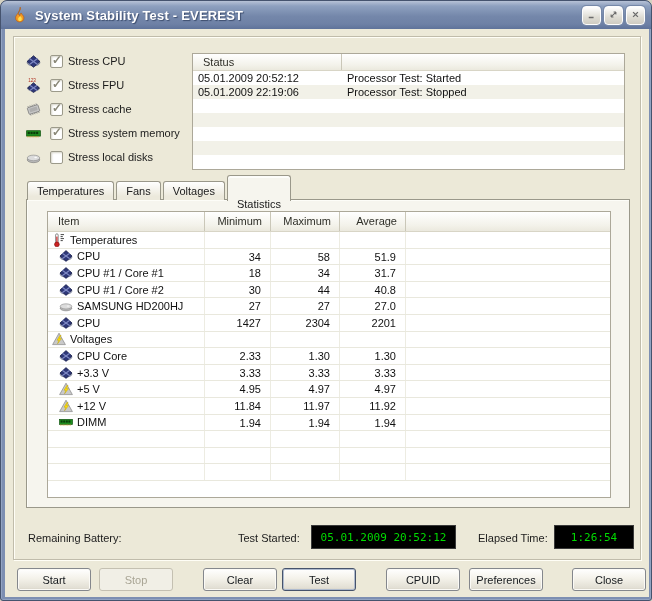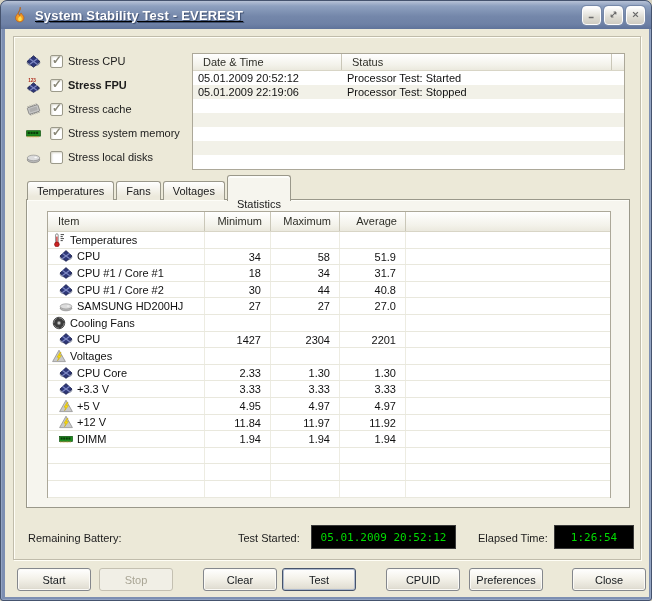--- a/index.html
+++ b/index.html
@@ -3,21 +3,21 @@
 <meta charset="utf-8">
 <style>
   html,body{margin:0;padding:0;background:#d6d2c2;}
   *{box-sizing:border-box;font-family:"Liberation Sans",sans-serif;}
   .window{position:relative;width:652px;height:601px;background:#7d8fb2;border:1px solid #45536e;
     border-radius:7px 7px 3px 3px;overflow:hidden;
     box-shadow:inset 0 0 0 1px #93a4c2;}
   
   .titlebar{position:absolute;left:0;top:0;right:0;height:28px;
     background:linear-gradient(#b7c2d6 0%,#8ea0bf 18%,#7487aa 55%,#6e81a6 82%,#5f739a 100%);
-    display:flex;align-items:center;padding:0 6px;border-radius:6px 6px 0 0;text-decoration:underline;}
+    display:flex;align-items:center;padding:0 6px;border-radius:6px 6px 0 0;}
   .titlebar .flame{width:18px;height:18px;margin:0 6px 0 4px;}
   .title-text{color:#fff;font-size:13px;font-weight:bold;text-shadow:1px 1px 1px #3c4d6d;letter-spacing:.2px;}
   .winbtns{margin-left:auto;display:flex;gap:3px;}
   .winbtn{width:19px;height:19px;border-radius:4px;border:1px solid #fdfdfd;
     background:linear-gradient(#ffffff,#dedcd4 60%,#cfccc2);display:flex;align-items:center;justify-content:center;
     box-shadow:0 0 0 1px #7688a8;}
   .winbtn svg{width:11px;height:11px;}
   
   .client{position:absolute;left:4px;top:28px;width:644px;height:568px;background:#ece9d8;}
   .panel{position:absolute;left:8px;top:7px;width:628px;height:524px;
@@ -114,21 +114,21 @@
       <div id="stress-list">
           <div class="stress-row" style="top: 16px;">
             <span class="sicon"><svg viewBox="0 0 14 14">
                 <ellipse cx="7" cy="8" rx="6" ry="3.2" fill="#9aa0b8" stroke="#5a6078" stroke-width="0.5"></ellipse>
                 <polygon points="7,1.6 13,7 7,12.4 1,7" fill="#2e3778" stroke="#161b44" stroke-width="0.7"></polygon>
                 <path d="M3.2 4.2L10.8 9.8M10.8 4.2L3.2 9.8" stroke="#7e88c4" stroke-width="1.2"></path>
               </svg></span>
             <span class="cbx checked"></span>
             <span class="stress-label">Stress CPU</span>
           </div>
-          <div class="stress-row" style="top: 40px; font-weight: bold;">
+          <div class="stress-row" style="top: 40px;">
             <span class="sicon"><svg viewBox="0 0 14 14">
                 <text x="2" y="4.2" font-size="4.4" fill="#b03020" font-family="monospace">123</text>
                 <ellipse cx="7" cy="9.6" rx="5.6" ry="2.6" fill="#9aa0b8" stroke="#5a6078" stroke-width="0.5"></ellipse>
                 <polygon points="7,4.4 12.4,9.4 7,13.6 1.6,9.4" fill="#2e3778" stroke="#161b44" stroke-width="0.7"></polygon>
                 <path d="M3.6 6.8L10.4 11.6M10.4 6.8L3.6 11.6" stroke="#7e88c4" stroke-width="1.1"></path>
               </svg></span>
             <span class="cbx checked"></span>
             <span class="stress-label">Stress FPU</span>
           </div>
           <div class="stress-row" style="top: 64px;">
@@ -160,21 +160,20 @@
                 <ellipse cx="7" cy="7.4" rx="5.8" ry="2.6" fill="#dcdcdc" stroke="#8c8c8c" stroke-width="0.6"></ellipse>
                 <ellipse cx="9" cy="7" rx="1.3" ry="0.6" fill="#fafafa"></ellipse>
               </svg></span>
             <span class="cbx"></span>
             <span class="stress-label">Stress local disks</span>
           </div>
         </div>
 
       <div class="log">
         <div class="log-header">
-            <div class="hcell">Date &amp; Time</div>
             <div class="hcell">Status</div>
             <div class="hcell"></div>
           </div>
         <div class="log-body">
             <div class="lrow">
               <div class="lcell">05.01.2009 20:52:12</div>
               <div class="lcell">Processor Test: Started</div>
               <div class="lcell"></div>
             </div>
             <div class="lrow alt">
@@ -290,34 +289,20 @@
                       <ellipse cx="7" cy="7.4" rx="5.8" ry="2.6" fill="#dcdcdc" stroke="#8c8c8c" stroke-width="0.6"></ellipse>
                       <ellipse cx="9" cy="7" rx="1.3" ry="0.6" fill="#fafafa"></ellipse>
                     </svg></span>
                   <span>SAMSUNG HD200HJ</span>
                 </div>
                 <div class="cell num">27</div>
                 <div class="cell num">27</div>
                 <div class="cell num">27.0</div>
                 <div class="cell"></div>
               </div>
-              <div class="srow">
-                <div class="cell item">
-                  <span class="ricon"><svg viewBox="0 0 14 14">
-                      <circle cx="7" cy="7" r="5.8" fill="#3c3c3c" stroke="#1e1e1e" stroke-width="0.6"></circle>
-                      <path d="M7 1.8a5.2 5.2 0 0 1 4.6 3M12.2 7a5.2 5.2 0 0 1-3 4.6M7 12.2a5.2 5.2 0 0 1-4.6-3M1.8 7a5.2 5.2 0 0 1 3-4.6" stroke="#8a8a8a" stroke-width="0.9" fill="none"></path>
-                      <circle cx="7" cy="7" r="1.7" fill="#c4c4c4" stroke="#6e6e6e" stroke-width="0.5"></circle>
-                    </svg></span>
-                  <span>Cooling Fans</span>
-                </div>
-                <div class="cell num"></div>
-                <div class="cell num"></div>
-                <div class="cell num"></div>
-                <div class="cell"></div>
-              </div>
               <div class="srow child">
                 <div class="cell item">
                   <span class="ricon"><svg viewBox="0 0 14 14">
                       <ellipse cx="7" cy="8" rx="6" ry="3.2" fill="#9aa0b8" stroke="#5a6078" stroke-width="0.5"></ellipse>
                       <polygon points="7,1.6 13,7 7,12.4 1,7" fill="#2e3778" stroke="#161b44" stroke-width="0.7"></polygon>
                       <path d="M3.2 4.2L10.8 9.8M10.8 4.2L3.2 9.8" stroke="#7e88c4" stroke-width="1.2"></path>
                     </svg></span>
                   <span>CPU</span>
                 </div>
                 <div class="cell num">1427</div>

